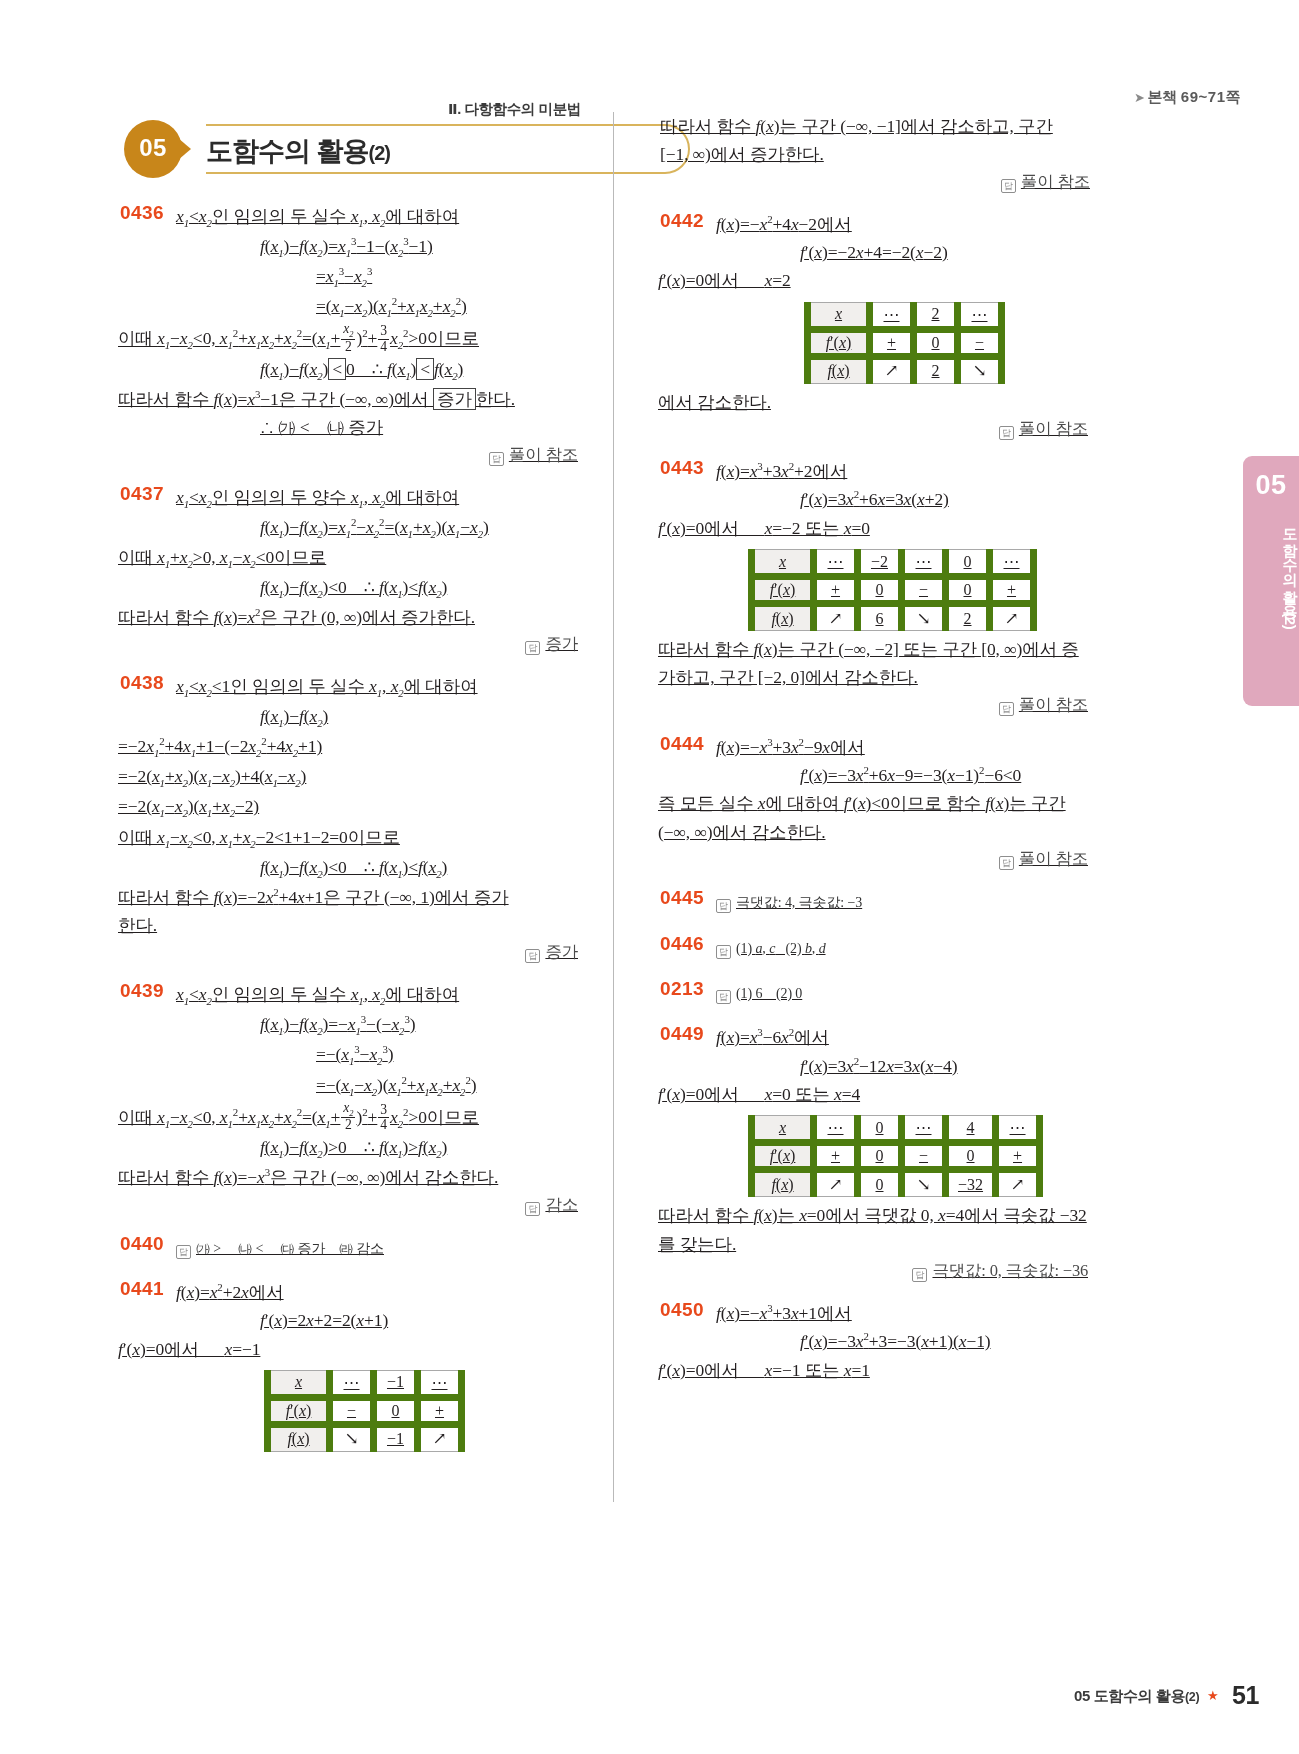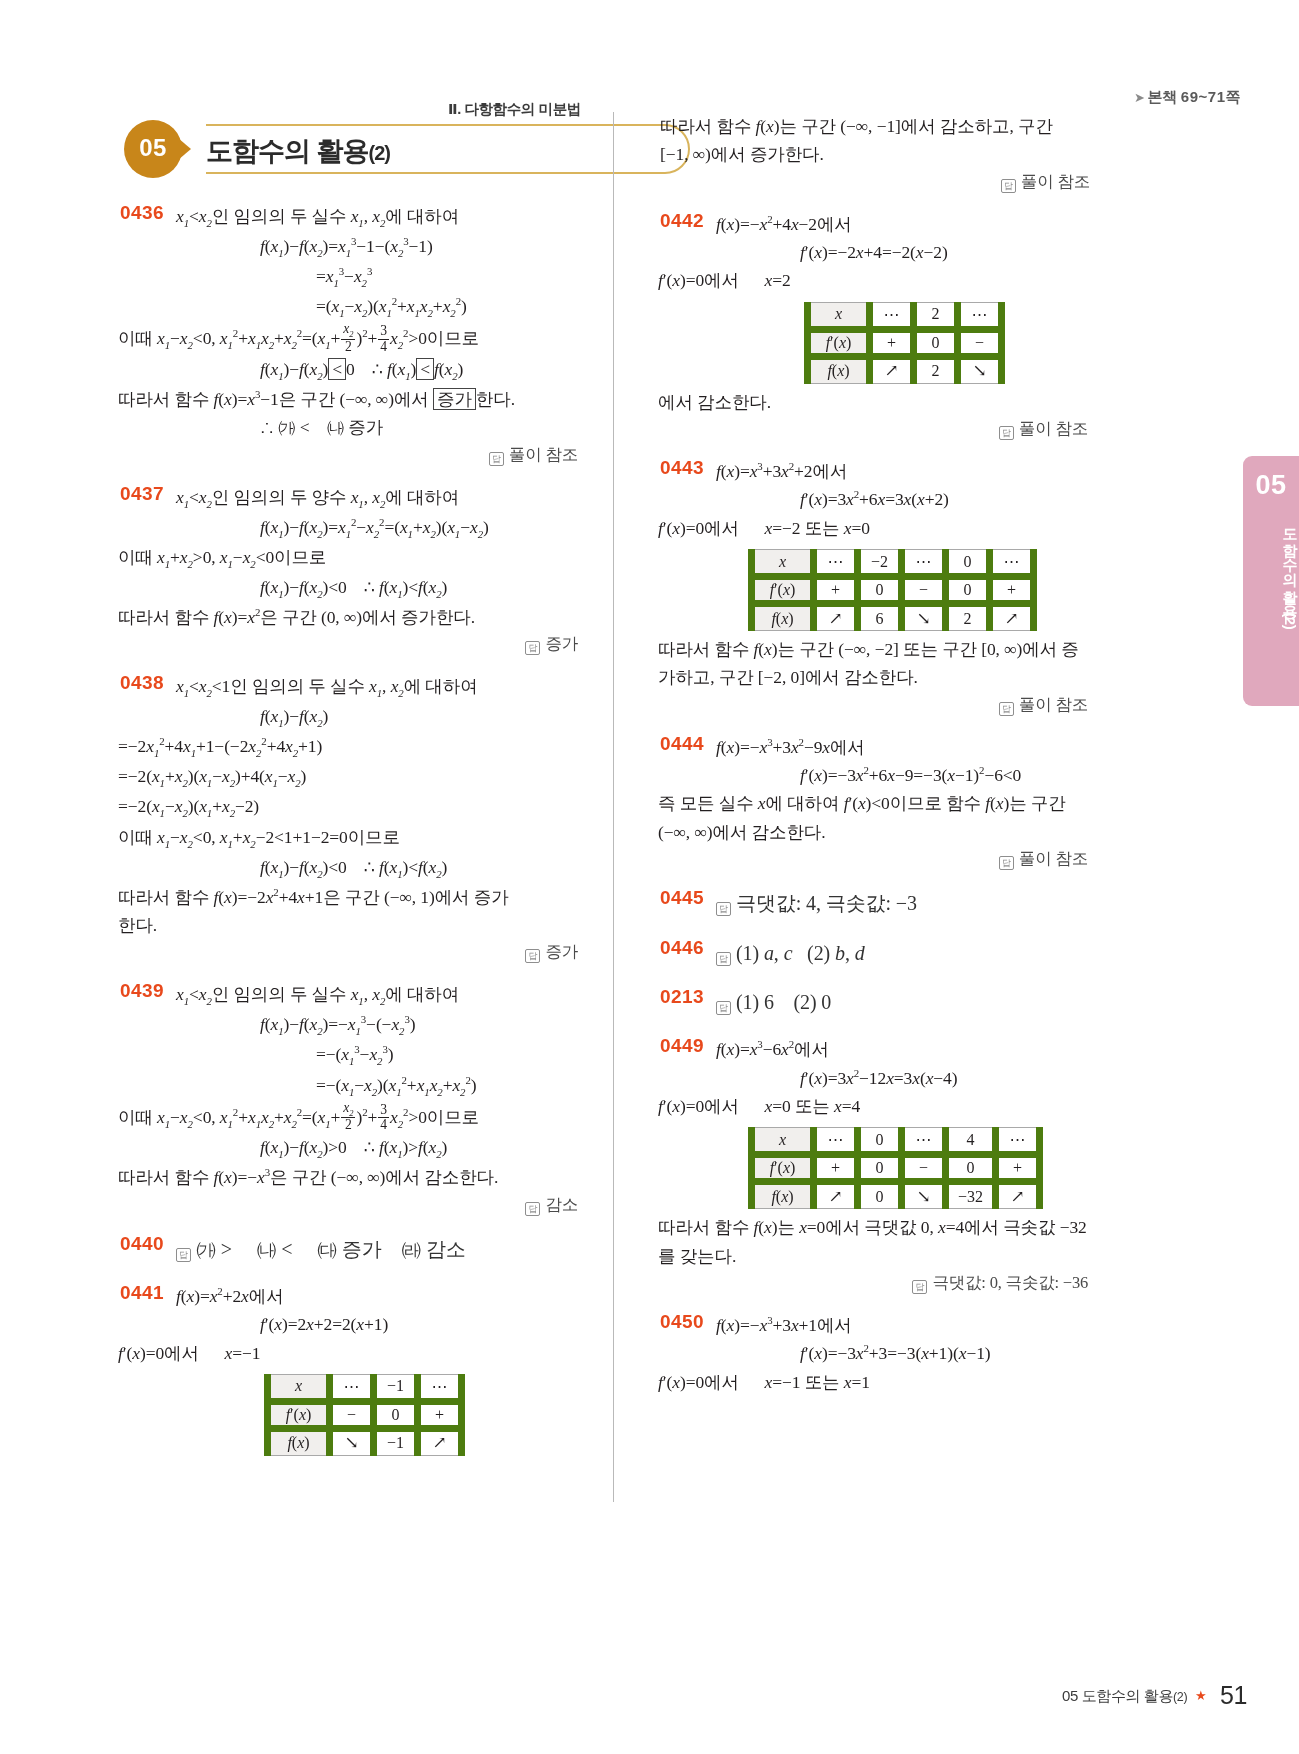--- a/index.html
+++ b/index.html
@@ -71,21 +71,21 @@
   .col-r { left:660px; top:96px; width:430px; }
   .divider { position:absolute; left:613px; top:96px; width:1px; height:1390px; background:#b9b9b9; }
 
   
   .sol { position:relative; margin-bottom:17px; }
   .qno {
     font-family:"Liberation Sans","DejaVu Sans",sans-serif;
     font-size:19px; font-weight:700; color:#e8491c; letter-spacing:0.4px;
     display:inline-block; vertical-align:top; width:56px;
   }
-  .body { display:inline-block; vertical-align:top; width:calc(100% - 58px); }
+  .body { display:inline-block; vertical-align:top; width:calc(100% - 58px);text-decoration:underline; }
   .ln { font-size:17.5px; line-height:1.62; letter-spacing:-0.1px; white-space:nowrap; }
   .ind1 { padding-left:26px; }
   .ind2 { padding-left:84px; }
   .ind4 { padding-left:140px; }
   .hang { margin-left:-58px; }
 
   
   i.v { font-style:italic; font-family:"Liberation Serif","DejaVu Serif",serif; }
   sup.n { font-size:0.62em; vertical-align:super; font-style:normal; }
   sub.s { font-size:0.62em; vertical-align:sub; font-style:italic; }
@@ -102,21 +102,21 @@
     text-align:right; font-size:16.5px; color:#4a4a4a; letter-spacing:-0.2px;
     margin-top:2px; white-space:nowrap;
   }
   .dapicon {
     display:inline-block; width:15px; height:14px; border:1.2px solid #8e8e8e;
     border-radius:2px; position:relative; margin-right:5px; vertical-align:-2px;
     font-size:9px; line-height:12px; text-align:center; color:#8e8e8e;
     font-family:"Liberation Sans","DejaVu Sans",sans-serif;
   }
   .dapicon.fill { background:#9a9a9a; border-color:#9a9a9a; color:#fff; border-radius:50%; }
-  .inlineans { font-size:20px; color:#333; }
+  .inlineans { font-size:14px; color:#333; }
 
   
   table.tt {
     border-collapse:collapse; margin:7px 0 4px 88px;
     font-size:16px; background:#fff;
   }
   table.tt.c5 { margin-left:32px; }
   table.tt td {
     border:7px solid #4d7c0f; text-align:center;
     height:27px; min-width:44px; padding:0 9px; white-space:nowrap;
@@ -138,23 +138,23 @@
   }
   .sidetab .vt {
     position:absolute; left:0; right:0; top:62px; text-align:center;
     font-family:"Liberation Sans","DejaVu Sans",sans-serif;
     font-size:15px; font-weight:700; color:#fff; letter-spacing:-0.5px;
     writing-mode:vertical-rl; margin:0 auto; white-space:nowrap;
   }
 
   
   .footer {
-    position:absolute; right:52px; bottom:44px;
-    font-family:"Liberation Sans","DejaVu Sans",sans-serif;
-    font-size:15px; font-weight:400; color:#3b3b3b; letter-spacing:-0.4px;
+    position:absolute; right:40px; bottom:44px;
+    font-family:"Liberation Sans","DejaVu Sans",sans-serif;
+    font-size:15px; font-weight:700; color:#3b3b3b; letter-spacing:-0.4px;
     white-space:nowrap;
   }
   .footer .pg { font-size:25px; color:#2b2b2b; margin-left:6px; vertical-align:-3px; }
   .footer .star { color:#e8491c; font-size:13px; margin:0 4px; vertical-align:1px; }
   .footer .sm { font-size:12.5px; }
 </style>
 </head>
 <body>
 
 <div class="page">

